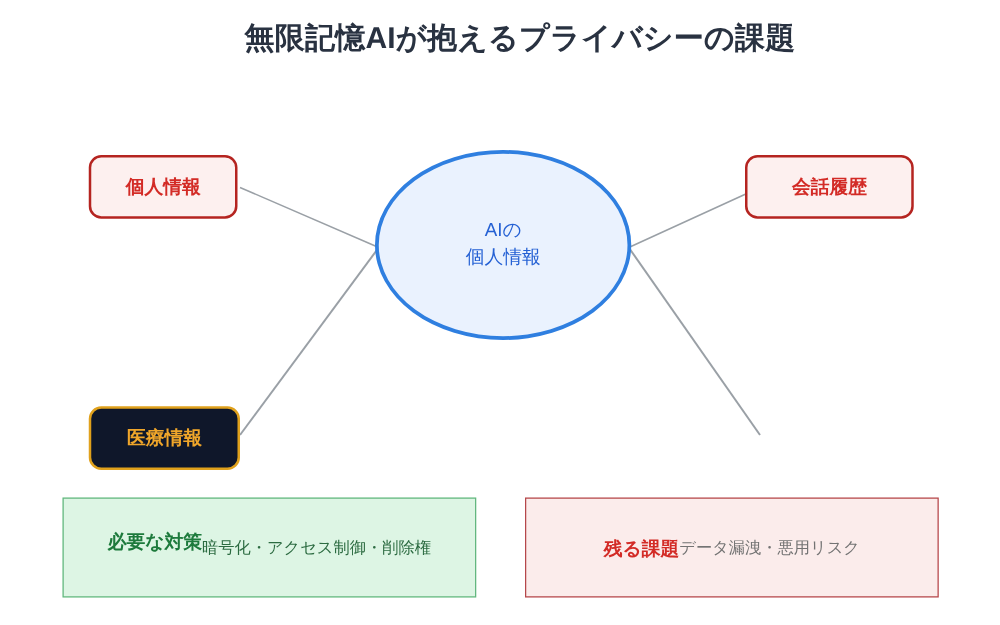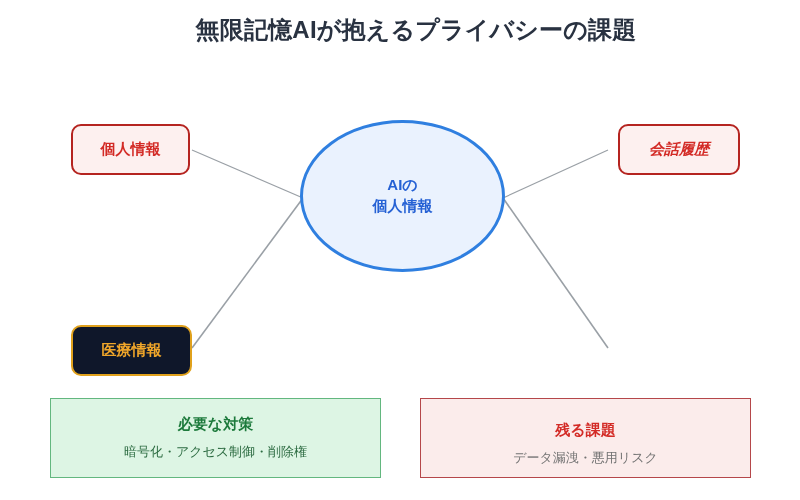--- a/index.html
+++ b/index.html
@@ -59,21 +59,21 @@
     border-radius: 50%;
     background: #eaf2fe;
     display: flex;
     flex-direction: column;
     align-items: center;
     justify-content: center;
     line-height: 1.38;
   }
   .core-node .core-line {
     font-size: 15px;
-    font-weight: bold;
+    font-weight: normal;
     color: #2561d4;
     text-align: center;
     white-space: nowrap;
   }
 
   
   .leaf {
     position: absolute;
     box-sizing: border-box;
     height: 51px;
@@ -92,35 +92,35 @@
     background: #fdf0ef;
     color: #d32b26;
   }
   .leaf.amber {
     border-color: #e0a11c;
     background: #0f172a;
     color: #f0a62a;
   }
 
   .leaf-tl { left: 71px;  top: 124px; width: 119px; }
-  .leaf-tr { left: 618px; top: 124px; width: 122px; font-style: italic; }
+  .leaf-tr { left: 596px; top: 124px; width: 135px; }
   .leaf-bl { left: 71px;  top: 325px; width: 121px; }
   .leaf-br { left: 610px; top: 325px; width: 122px; }
 
   
   .panel {
     position: absolute;
     top: 398px;
     width: 331px;
     height: 80px;
     box-sizing: border-box;
     border-width: 1px;
     border-style: solid;
     display: flex;
-    flex-direction: column;
+    flex-direction: row;
     align-items: center;
     justify-content: center;
   }
   .panel-left  { left: 50px;  border-color: #63b77f; background: #ddf5e4; }
   .panel-right { left: 420px; border-color: #b5474a; background: #fbeceb; }
 
   .panel .panel-title {
     font-size: 15px;
     font-weight: bold;
     margin-bottom: 9px;

